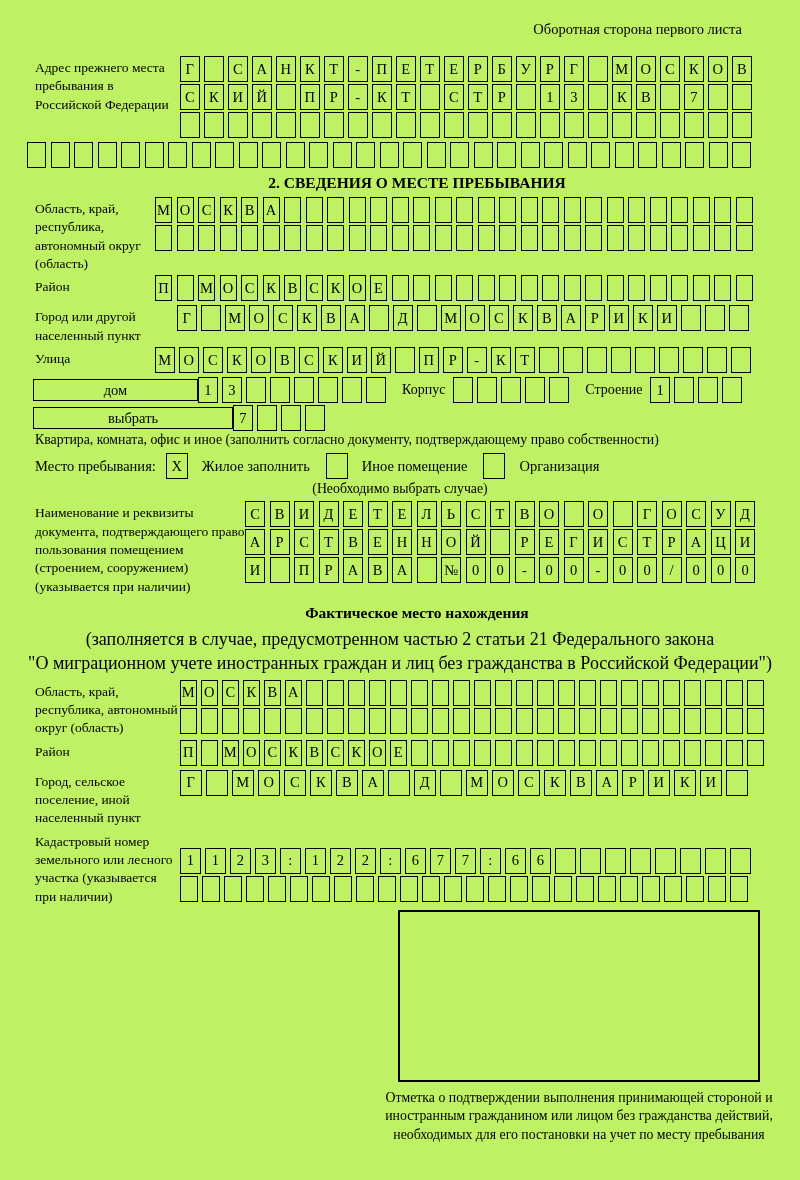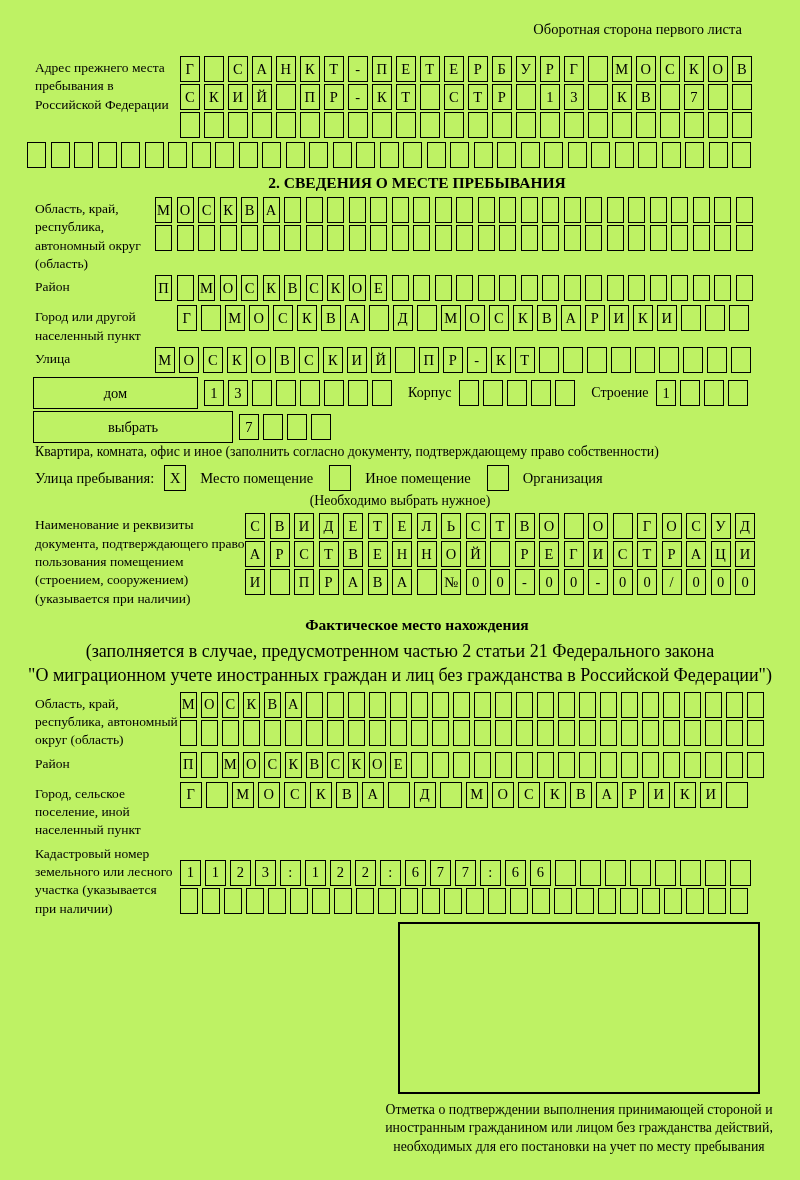--- a/index.html
+++ b/index.html
@@ -20,22 +20,22 @@
   .cell{
     box-sizing:border-box;flex:0 0 var(--cw,19.5px);width:var(--cw,19.5px);height:26px;
     border:1.7px solid #000;margin-right:4.5px;display:flex;align-items:center;justify-content:center;
     font-size:14.5px;font-family:"Liberation Serif","DejaVu Serif",serif;
   }
   .fullrow{margin-left:27px;margin-top:1px;}
   .note{text-align:center;font-size:13.8px;margin-top:2px;}
   .sec-title{text-align:center;font-weight:bold;font-size:15.5px;margin:6px 0 5px 0;padding-left:34px;}
   .houserow{display:flex;align-items:center;margin:2px 0 1px 33px;}
   .widebox{
-    box-sizing:border-box;height:32px;border:1.7px solid #000;display:flex;align-items:center;
-    justify-content:center;font-size:14.5px;margin-right:6px;
+    box-sizing:border-box;height:22px;border:1.7px solid #000;display:flex;align-items:center;
+    justify-content:center;font-size:14.5px;margin-right:0;
   }
   .dombox{width:165px;}
   .kvbox{width:200px;}
   .inlinelabel{font-size:14px;margin:0 8px 0 12px;}
   .caption{font-size:13.8px;margin:1px 0 3px 35px;}
   .stayrow{display:flex;align-items:center;margin:5px 0 0 35px;font-size:14.5px;}
   .staylabel{margin-right:10px;}
   .cbox{margin:0 14px 0 0;flex-basis:22px;width:22px;}
   .optlabel{margin-right:16px;}
   .fact-note{text-align:center;font-size:18px;line-height:1.35;}
@@ -365,29 +365,29 @@
     <div class="cellrow" style="--cw:19.5px;margin-bottom:0;">
         <span class="cell">7</span>
         <span class="cell"></span>
         <span class="cell"></span>
         <span class="cell"></span>
       </div>
   </div>
   <div class="caption">Квартира, комната, офис и иное (заполнить согласно документу, подтверждающему право собственности)</div>
 
   <div class="stayrow">
-    <span class="staylabel">Улица пребывания:</span>
+    <span class="staylabel">Место пребывания:</span>
     <span class="cell cbox">X</span>
-    <span class="optlabel">Место помещение</span>
+    <span class="optlabel">Жилое заполнить</span>
     <span class="cell cbox"></span>
     <span class="optlabel">Иное помещение</span>
     <span class="cell cbox"></span>
     <span class="optlabel">Организация</span>
   </div>
-  <div class="note">(Необходимо выбрать нужное)</div>
+  <div class="note">(Необходимо выбрать случае)</div>
 
   <div class="field mt4">
     <div class="flabel w210">Наименование и реквизиты документа, подтверждающего право пользования помещением (строением, сооружением) (указывается при наличии)</div>
     <div class="rows">
       <div class="cellrow" style="--cw:20px">
           <span class="cell">С</span>
           <span class="cell">В</span>
           <span class="cell">И</span>
           <span class="cell">Д</span>
           <span class="cell">Е</span>

